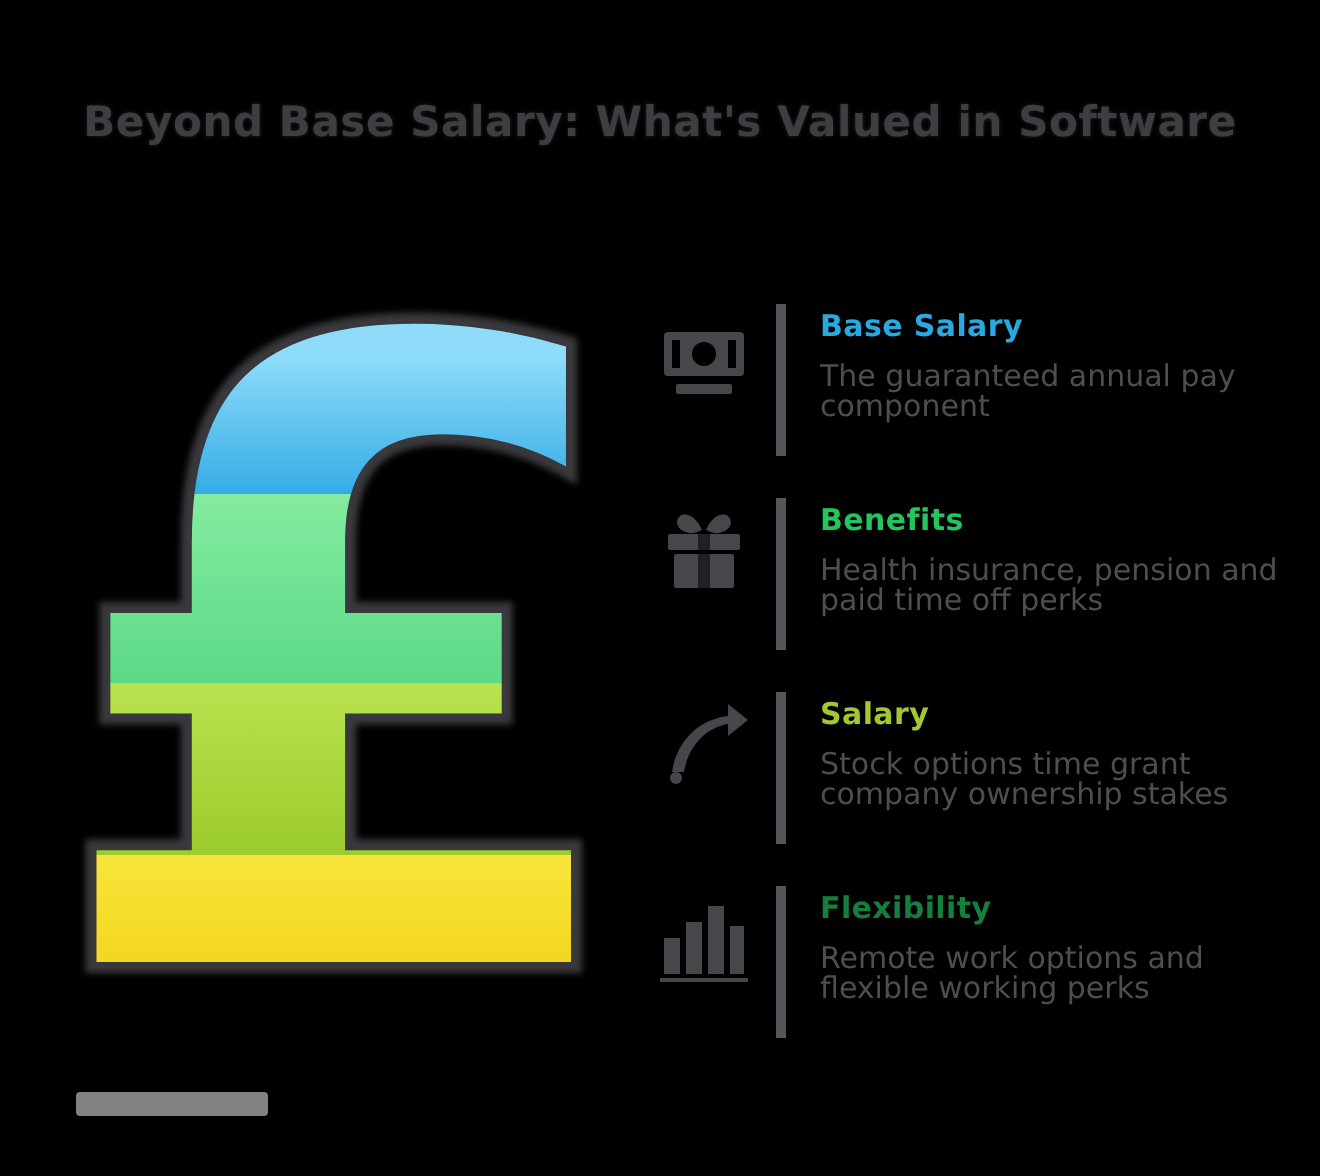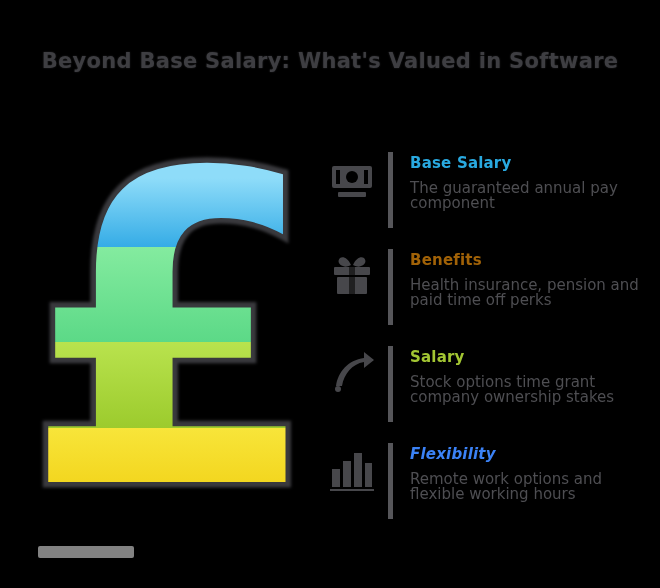--- a/index.html
+++ b/index.html
@@ -158,21 +158,21 @@
       <svg width="44" height="44" viewBox="0 0 44 44">
         <rect x="4" y="14" width="36" height="8" rx="1"></rect>
         <rect x="7" y="24" width="30" height="17" rx="1"></rect>
         <rect x="19" y="14" width="6" height="27" fill="#000" opacity="0.55"></rect>
         <path d="M13 13c-4-1-6-5-3-8 3-2 8 0 11 7-4 2-6 2-8 1z"></path>
         <path d="M31 13c4-1 6-5 3-8-3-2-8 0-11 7 4 2 6 2 8 1z"></path>
       </svg>
     </div>
     <div class="vbar"></div>
     <div class="item-text">
-      <div class="item-title" style="color: #a16207;">Benefits</div>
+      <div class="item-title" style="color: #22c55e;">Benefits</div>
       <div class="item-desc">Health insurance, pension and paid time off perks</div>
     </div>
   </div>
 
   <div class="item" style="top:346px">
     <div class="item-icon">
       <svg width="44" height="44" viewBox="0 0 44 44">
         <path d="M6 36 C8 22, 18 10, 34 8 L34 2 L44 10 L34 18 L34 12 C22 14, 14 24, 12 36 Z"></path>
         <circle cx="8" cy="39" r="3"></circle>
       </svg>
@@ -189,20 +189,20 @@
       <svg width="44" height="44" viewBox="0 0 44 44">
         <rect x="2" y="22" width="8" height="18"></rect>
         <rect x="13" y="14" width="8" height="26"></rect>
         <rect x="24" y="6" width="8" height="34"></rect>
         <rect x="35" y="16" width="7" height="24"></rect>
         <rect x="0" y="42" width="44" height="2"></rect>
       </svg>
     </div>
     <div class="vbar"></div>
     <div class="item-text">
-      <div class="item-title" style="color: #3b82f6; font-style: italic;">Flexibility</div>
-      <div class="item-desc">Remote work options and flexible working hours</div>
+      <div class="item-title" style="color: #15803d;">Flexibility</div>
+      <div class="item-desc">Remote work options and flexible working perks</div>
     </div>
   </div>
 
   <div class="watermark"></div>
 
 </div>
 
 </body></html>

